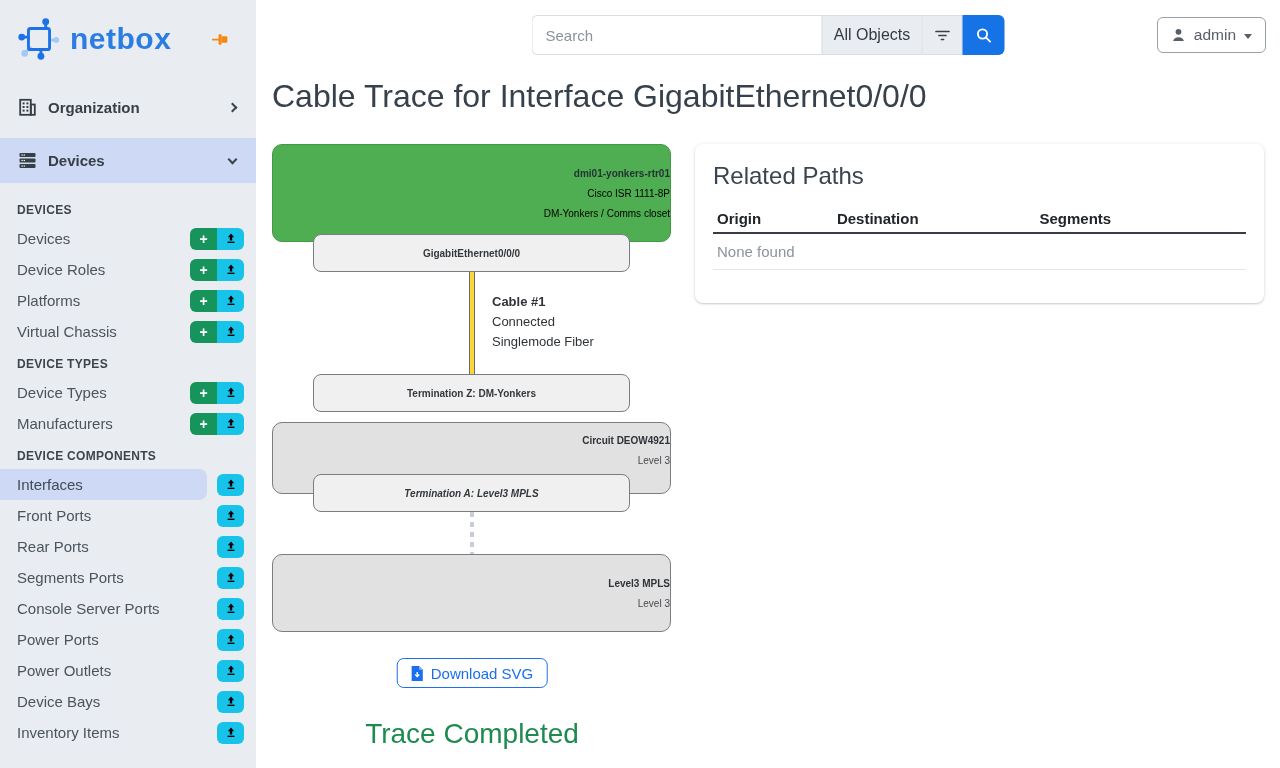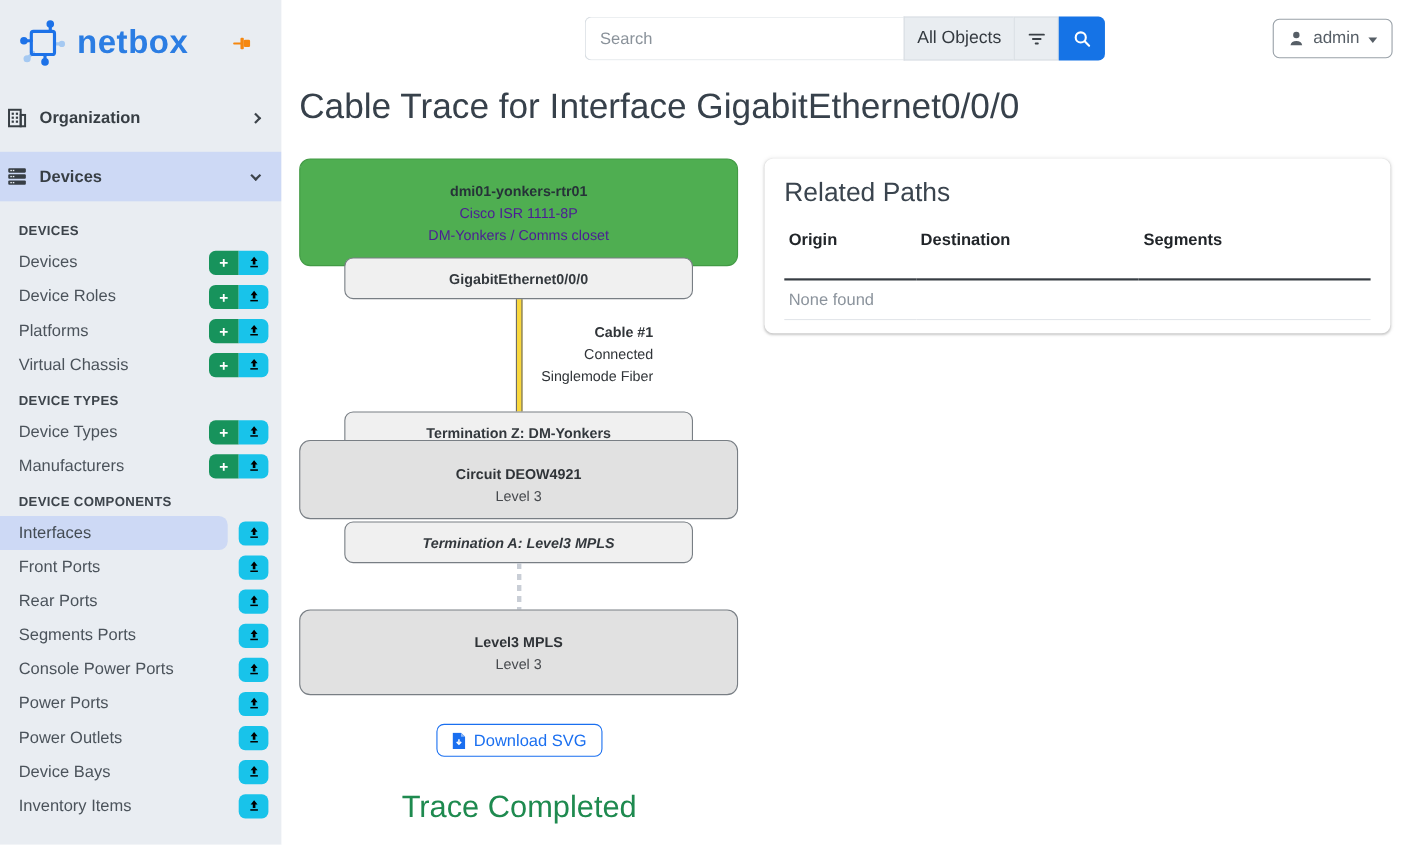--- a/index.html
+++ b/index.html
@@ -5,21 +5,21 @@
   * { margin:0; padding:0; box-sizing:border-box; }
   html,body { width:1280px; height:768px; overflow:hidden; background:#fff;
     font-family:"Liberation Sans", sans-serif; color:#343a40; }
   .app { display:flex; width:1280px; height:620px; }
 
   
   .sidebar { width:256px; min-width:256px; height:768px; background:#e9edf2; overflow:hidden; }
   .logo-row { height:78px; display:flex; align-items:center; padding:0 26px 0 16px; justify-content:space-between; }
   .logo-left { display:flex; align-items:center; gap:8px; }
   .wordmark { font-size:30px; font-weight:bold; color:#2b7de3; letter-spacing:0.5px; }
-  .nav-group { height:45px; display:flex; align-items:center; padding:0 20px 0 4px; cursor:pointer; }
+  .nav-group { height:45px; display:flex; align-items:center; padding:0 20px 0 16px; cursor:pointer; }
   .nav-group.active { background:#cdd9f5; }
   .nav-group .gicon { width:22px; display:flex; justify-content:center; }
   .nav-group .glabel { flex:1; margin-left:10px; font-weight:bold; font-size:15px; color:#373e44; }
   .chev { width:7px; height:7px; border-right:2px solid #3c434a; border-bottom:2px solid #3c434a; display:inline-block; }
   .chev.right { transform:rotate(-45deg); }
   .chev.down  { transform:rotate(45deg); margin-top:-3px; }
   .nav-group.first { margin-top:7px; }
   .nav-group.second { margin-top:8px; }
 
   .submenu { padding-top:10px; }
@@ -55,54 +55,54 @@
     color:#565e66; font-size:15.5px; cursor:pointer; }
   .caret { width:0; height:0; border-left:4.5px solid transparent; border-right:4.5px solid transparent;
     border-top:5px solid #565e66; display:inline-block; margin-top:2px; }
 
   .page-title { font-size:32px; font-weight:400; color:#37414b; margin:6px 0 0 16px; line-height:40px; }
 
   .content-row { display:flex; align-items:flex-start; gap:23px; padding:0 16px; margin-top:28px; }
 
   
   .trace-col { width:400px; min-width:400px; position:relative; height:622px; }
-  .tbox { position:absolute; text-align:center; font-size:13px; }
+  .tbox { position:absolute; text-align:right; font-size:10px; }
   .node-green { left:0; top:0; width:399px; height:98px; background:#4fae51; border:1px solid #429a45;
     border-radius:10px; padding-top:19px; }
   .node-green .nname { font-weight:bold; color:#263238; line-height:20px; }
-  .node-green .nlink { color:#4c1d95; line-height:20px; cursor:pointer; }
+  .node-green .nlink { color:#000000; line-height:20px; cursor:pointer; }
   .portbox { left:41px; width:317px; height:38px; background:#f0f0f0; border:1px solid #787e84;
     border-radius:8px; display:flex; align-items:center; justify-content:center;
     font-weight:bold; color:#33383d; cursor:pointer; }
   .iface { top:90px; }
   .cable-line { position:absolute; left:197px; top:128px; width:6px; height:102px;
     background:#fad83c; border-left:1px solid #6b6b6b; border-right:1px solid #6b6b6b; }
-  .cable-label { position:absolute; left:220px; top:148px; text-align:right; font-size:13px; line-height:20px; color:#303438; }
+  .cable-label { position:absolute; left:220px; top:148px; text-align:left; font-size:13px; line-height:20px; color:#303438; }
   .cable-label .c1 { font-weight:bold; cursor:pointer; }
   .termz { top:230px; }
   .bigbox { left:0; width:399px; background:#e1e1e1; border:1px solid #787e84; border-radius:10px; cursor:pointer; }
-  .circuit { top:256px; height:72px; padding-top:20px; }
+  .circuit { top:278px; height:72px; padding-top:8px; }
   .bigbox .bname { font-weight:bold; color:#2f3337; line-height:20px; }
   .bigbox .bsub { color:#46494d; line-height:20px; }
   .terma { top:330px;font-style:italic; }
   .dotline { position:absolute; left:198px; top:368px; width:4px; height:42px;
     background:repeating-linear-gradient(to bottom, #c9ced6 0 5px, transparent 5px 10px); }
   .farend { top:410px; height:78px; padding-top:19px; }
   .dl-btn { position:absolute; top:514px; left:50%; transform:translateX(-50%);
     height:30px; background:#fff; border:1px solid #1a6ff0; border-radius:7px; color:#1a6ff0;
     font-size:15px; display:flex; align-items:center; gap:7px; padding:0 13px; cursor:pointer; white-space:nowrap; }
   .trace-status { position:absolute; top:572px; width:100%; text-align:center;
     font-size:28px; color:#1e8a4f; line-height:36px; }
 
   
   .card { flex:1; max-width:569px; height:159px; background:#fff; border-radius:8px;
     box-shadow:0 1px 2px rgba(0,0,0,0.18), 0 0 5px rgba(0,0,0,0.07); padding:16px 18px; overflow:hidden; }
   .card-title { font-size:24px; font-weight:400; color:#3a444e; margin:2px 0 12px 0; }
   .rp-table { width:100%; border-collapse:collapse; }
-  .rp-table th { text-align:left; font-size:15px; color:#212529; padding:8px 0 26px 4px;
+  .rp-table th { text-align:left; font-size:15px; color:#212529; padding:8px 0 5px 4px;
     border-bottom:2px solid #373d43; }
   .rp-table td { font-size:15px; color:#8b939c; padding:9px 0 9px 4px; border-bottom:1px solid #e3e6ea; }
   svg { display:block; }
 </style>
 </head>
 <body>
 
 <div class="app">
 
   <div class="sidebar">
@@ -332,21 +332,21 @@
               <span>
                 <svg width="12" height="13" viewBox="0 0 16 16">
                   <path d="M8 1.2 12.2 6.4 H9.6 V10.6 H6.4 V6.4 H3.8 Z" fill="#000"></path>
                   <rect x="3.4" y="12.2" width="9.2" height="1.8" fill="#000"></rect>
                 </svg>
               </span>
             </span>
         </div>
       </div>
       <div class="sm-item">
-        <div class="sm-label">Console Power Ports</div>
+        <div class="sm-label">Console Server Ports</div>
         <div class="btns">
           <span class="btn-import solo">
               <span>
                 <svg width="12" height="13" viewBox="0 0 16 16">
                   <path d="M8 1.2 12.2 6.4 H9.6 V10.6 H6.4 V6.4 H3.8 Z" fill="#000"></path>
                   <rect x="3.4" y="12.2" width="9.2" height="1.8" fill="#000"></rect>
                 </svg>
               </span>
             </span>
         </div>

